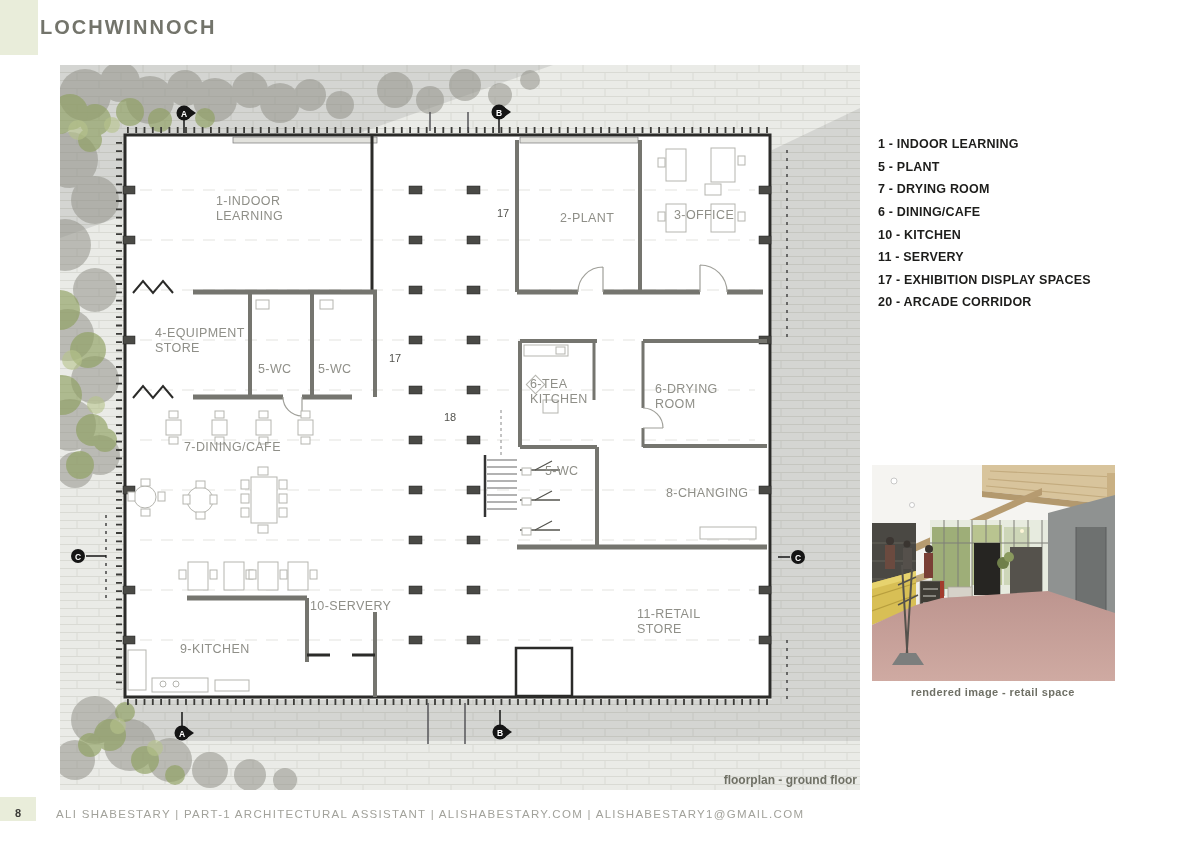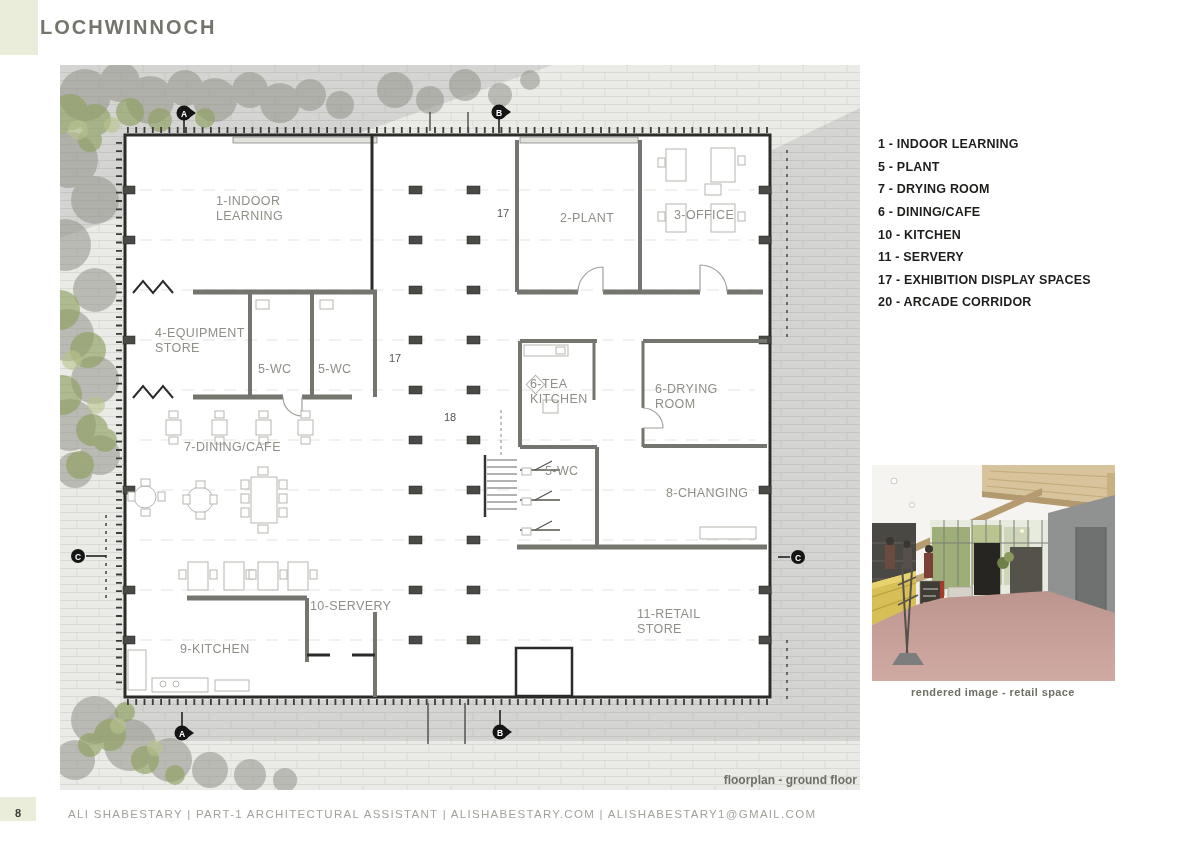--- a/index.html
+++ b/index.html
@@ -17,21 +17,21 @@
   .legend li{height:22.6px;display:flex;align-items:center;font-size:12.5px;font-weight:700;
              letter-spacing:.2px;color:#1d1d1b;white-space:nowrap;}
   
   .photo{position:absolute;left:872px;top:465px;width:243px;height:216px;}
   .photo-caption{position:absolute;left:872px;top:686px;font-size:11px;font-weight:700;
                  letter-spacing:.4px;color:#6f7066;margin-left:39px;}
   
   .footer-strip{position:absolute;left:0;top:797px;width:36px;height:52px;background:#e9edda;}
   .page-number{position:absolute;left:0;top:807px;width:36px;text-align:center;
                font-size:11px;font-weight:700;color:#3c3c38;}
-  .footer-credits{position:absolute;left:68px;top:808px;font-size:11.5px;letter-spacing:1.3px;
+  .footer-credits{position:absolute;left:56px;top:808px;font-size:11.5px;letter-spacing:1.3px;
                   color:#a2a29b;white-space:nowrap;}
   
   .wall{stroke:#2b2b29;fill:none;}
   .hat{stroke:#75756f;fill:none;}
   .fu{fill:#ffffff;stroke:#b5b5af;stroke-width:1;}
   .lbl{fill:#8f8f88;font-size:12.5px;letter-spacing:.4px;font-family:"Liberation Sans",sans-serif;}
   .num{fill:#53534e;font-size:11px;font-family:"Liberation Sans",sans-serif;}
   .cap{fill:#6f7065;font-size:12px;font-weight:700;font-family:"Liberation Sans",sans-serif;}
   .mk{fill:#ffffff;font-size:8.5px;font-weight:700;text-anchor:middle;font-family:"Liberation Sans",sans-serif;}
 </style>

